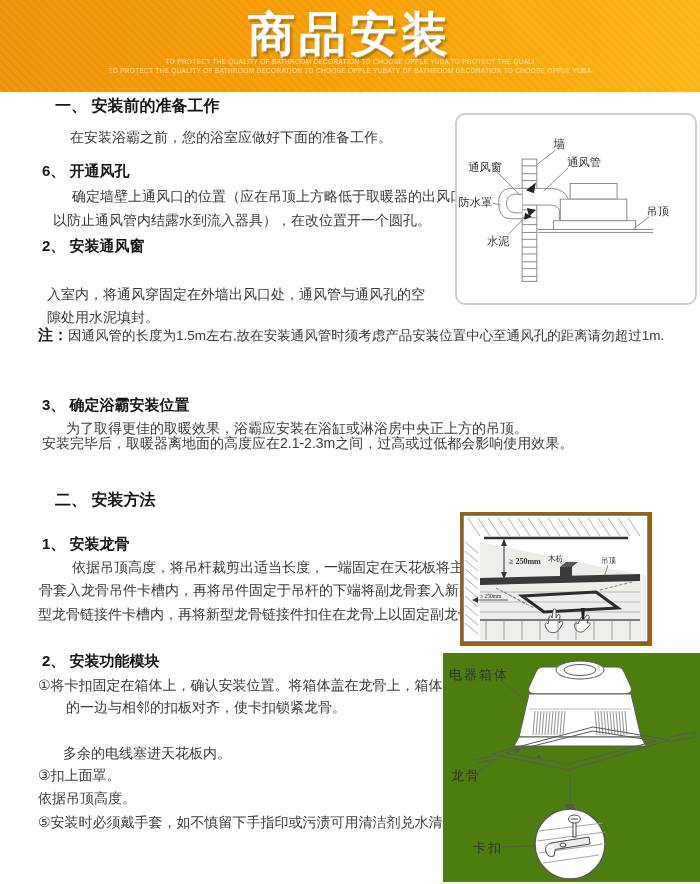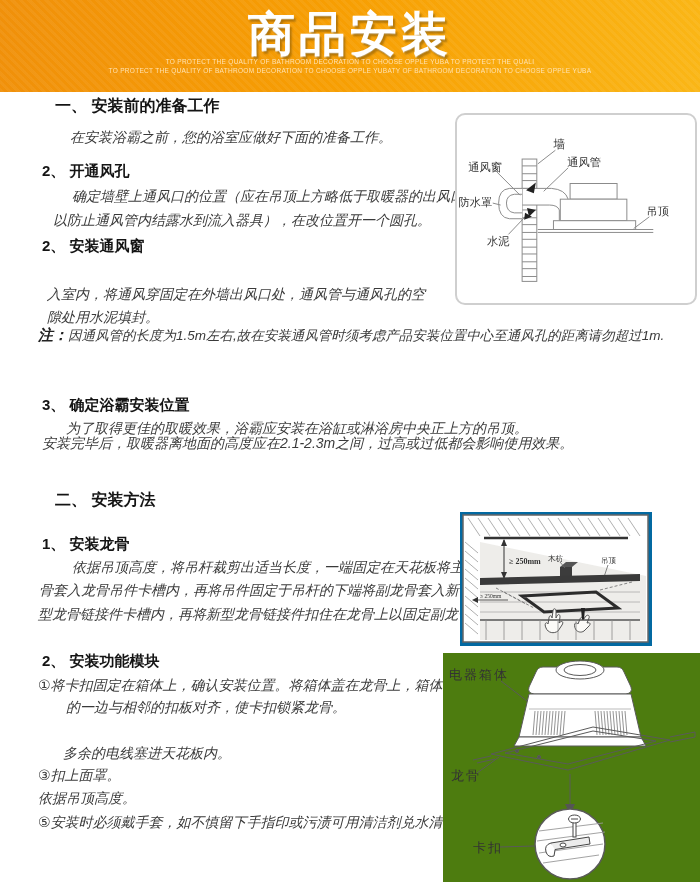--- a/index.html
+++ b/index.html
@@ -12,46 +12,46 @@
           background:repeating-linear-gradient(45deg,rgba(255,255,255,.05) 0 3px,rgba(0,0,0,0) 3px 6px);}
   .banner-title{position:absolute;top:3px;left:0;width:100%;text-align:center;
           font-size:47px;font-weight:900;color:#ffffff;letter-spacing:4px;
           text-shadow:2px 3px 2px rgba(115,80,10,.5),0 1px 0 rgba(255,255,255,.65);}
   .banner-sub{position:absolute;left:0;width:100%;text-align:center;color:#ffe2b0;
           font-size:6.5px;letter-spacing:.3px;white-space:nowrap;}
   .bs1{top:58px;} .bs2{top:67px;}
   
   .h1{position:absolute;left:55px;font-size:16px;font-weight:bold;color:#141414;white-space:nowrap;}
   .h2{position:absolute;left:42px;font-size:15px;font-weight:bold;color:#141414;white-space:nowrap;}
-  .t{position:absolute;font-size:14px;color:#3a3a3a;white-space:nowrap;font-style:italic;}
+  .t{position:absolute;font-size:14px;color:#3a3a3a;white-space:nowrap;}
   .note{font-size:13.5px;}
   .note b{font-size:15px;color:#222;}
   
   .diag1{position:absolute;left:455px;top:113px;width:238px;height:188px;
          border:2px solid #cfcfcf;border-radius:10px;background:#fff;}
-  .diag2{position:absolute;left:460px;top:512px;width:192px;height:134px;background:#0369a1;}
+  .diag2{position:absolute;left:460px;top:512px;width:192px;height:134px;background:#a16207;}
   .diag3{position:absolute;left:443px;top:653px;width:257px;height:229px;background:#4d7c0f;text-align:center;}
   svg text{font-family:"Liberation Serif","DejaVu Serif",serif;fill:#333;}
 </style>
 </head>
 <body>
 
 <div class="page">
 
   <div class="banner">
     <div class="banner-weave"></div>
     <div class="banner-title">商品安装</div>
     <div class="banner-sub bs1">TO PROTECT THE QUALITY OF BATHROOM DECORATION TO CHOOSE OPPLE YUBA TO PROTECT THE QUALI</div>
     <div class="banner-sub bs2">TO PROTECT THE QUALITY OF BATHROOM DECORATION TO CHOOSE OPPLE YUBATY OF BATHROOM DECORATION TO CHOOSE OPPLE YUBA</div>
   </div>
 
   <div class="h1" style="top:96px">一、 安装前的准备工作</div>
   <div class="t" style="left:70px;top:129px">在安装浴霸之前，您的浴室应做好下面的准备工作。</div>
 
-  <div class="h2" style="top:162px">2、 开通风孔</div>
+  <div class="h2" style="top:162px">6、 开通风孔</div>
   <div class="t" style="left:72px;top:188px">确定墙壁上通风口的位置（应在吊顶上方略低于取暖器的出风口，</div>
   <div class="t" style="left:53px;top:212px">以防止通风管内结露水到流入器具），在改位置开一个圆孔。</div>
 
   <div class="h2" style="top:237px">2、 安装通风窗</div>
   <div class="t" style="left:47px;top:286px">入室内，将通风穿固定在外墙出风口处，通风管与通风孔的空</div>
   <div class="t" style="left:47px;top:309px">隙处用水泥填封。</div>
 
   <div class="t note" style="left:38px;top:326px"><b>注：</b><span>因通风管的长度为1.5m左右,故在安装通风管时须考虑产品安装位置中心至通风孔的距离请勿超过1m.</span></div>
 
   <div class="h2" style="top:396px">3、 确定浴霸安装位置</div>

